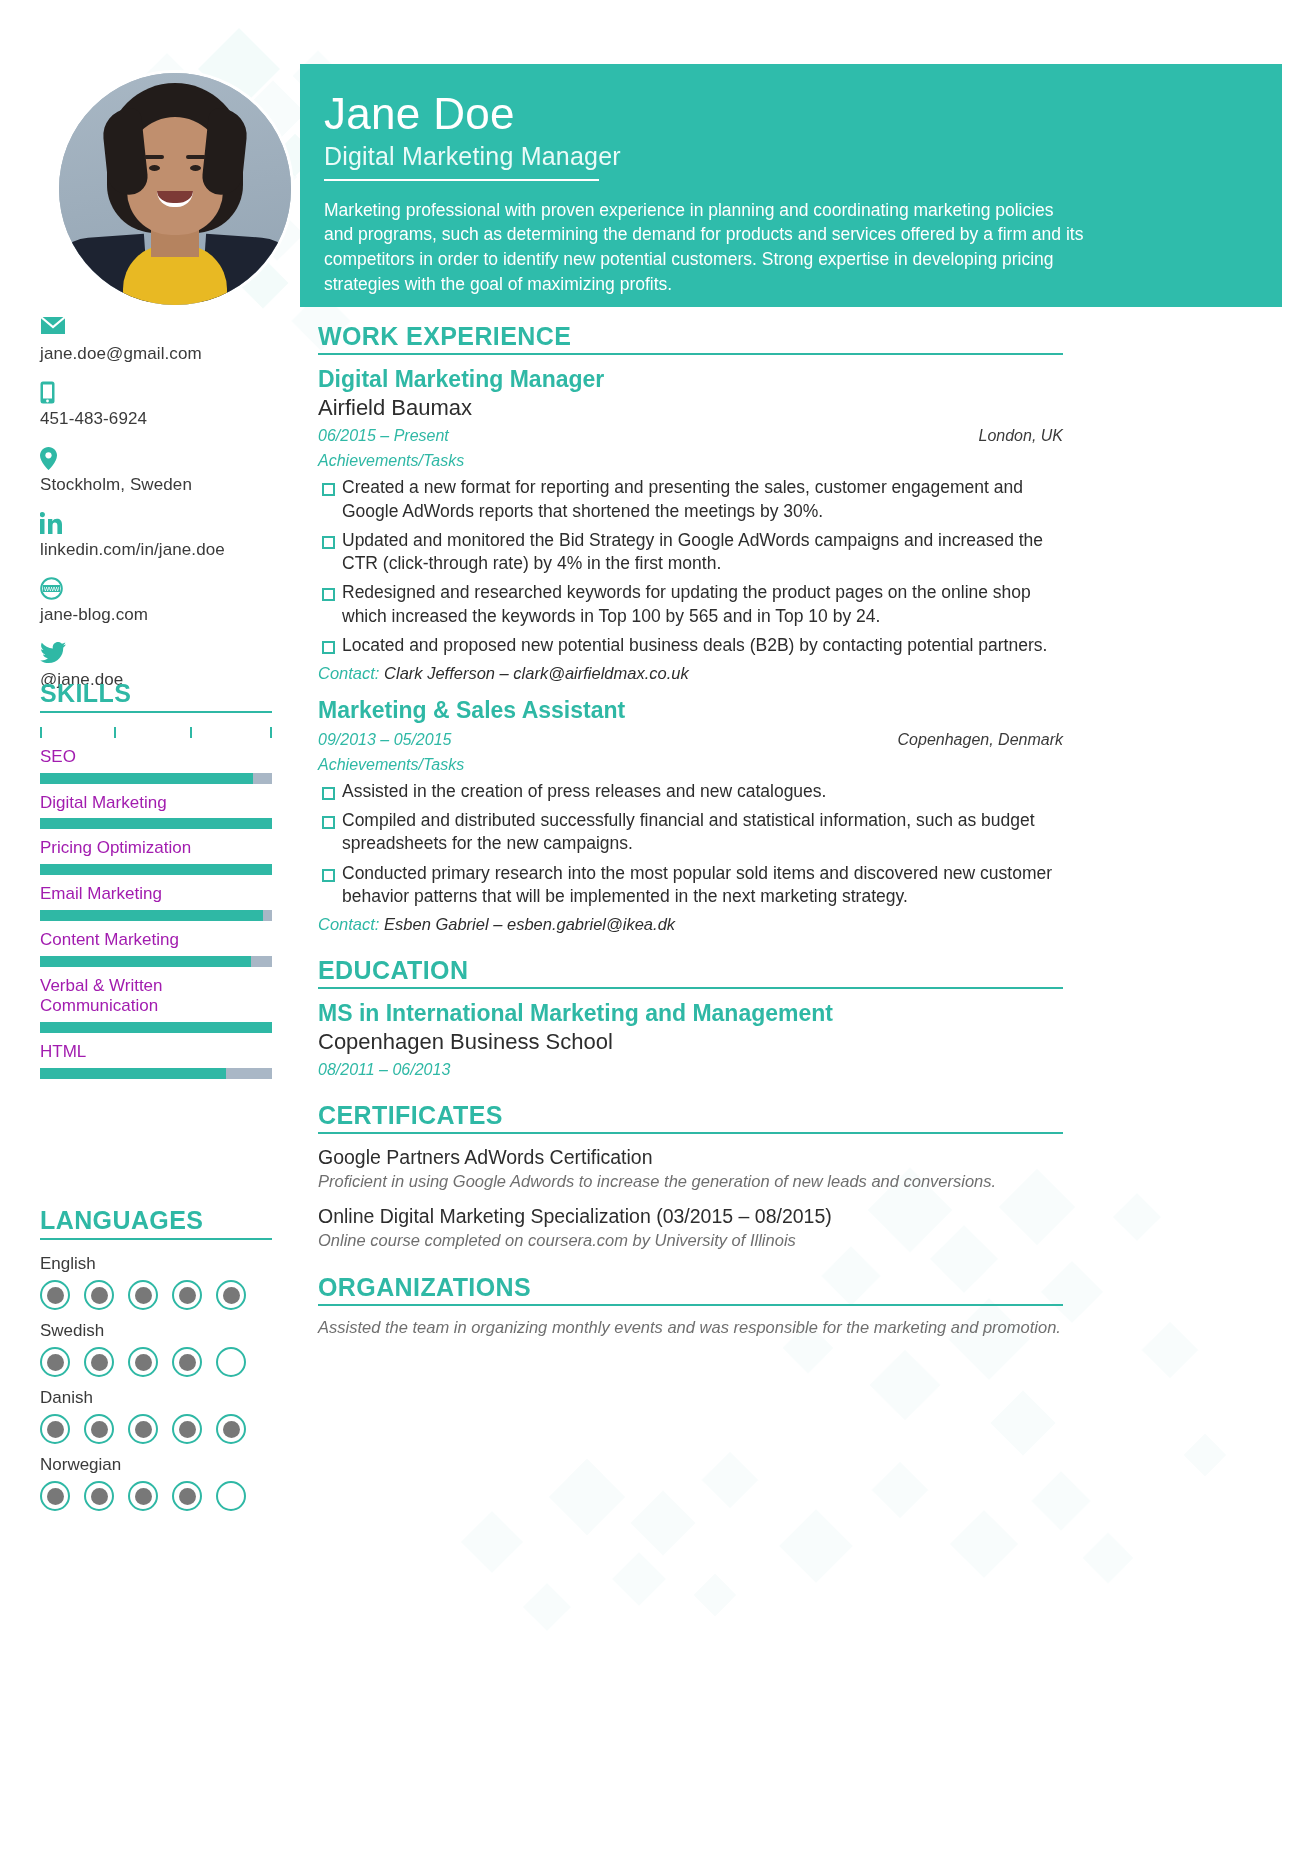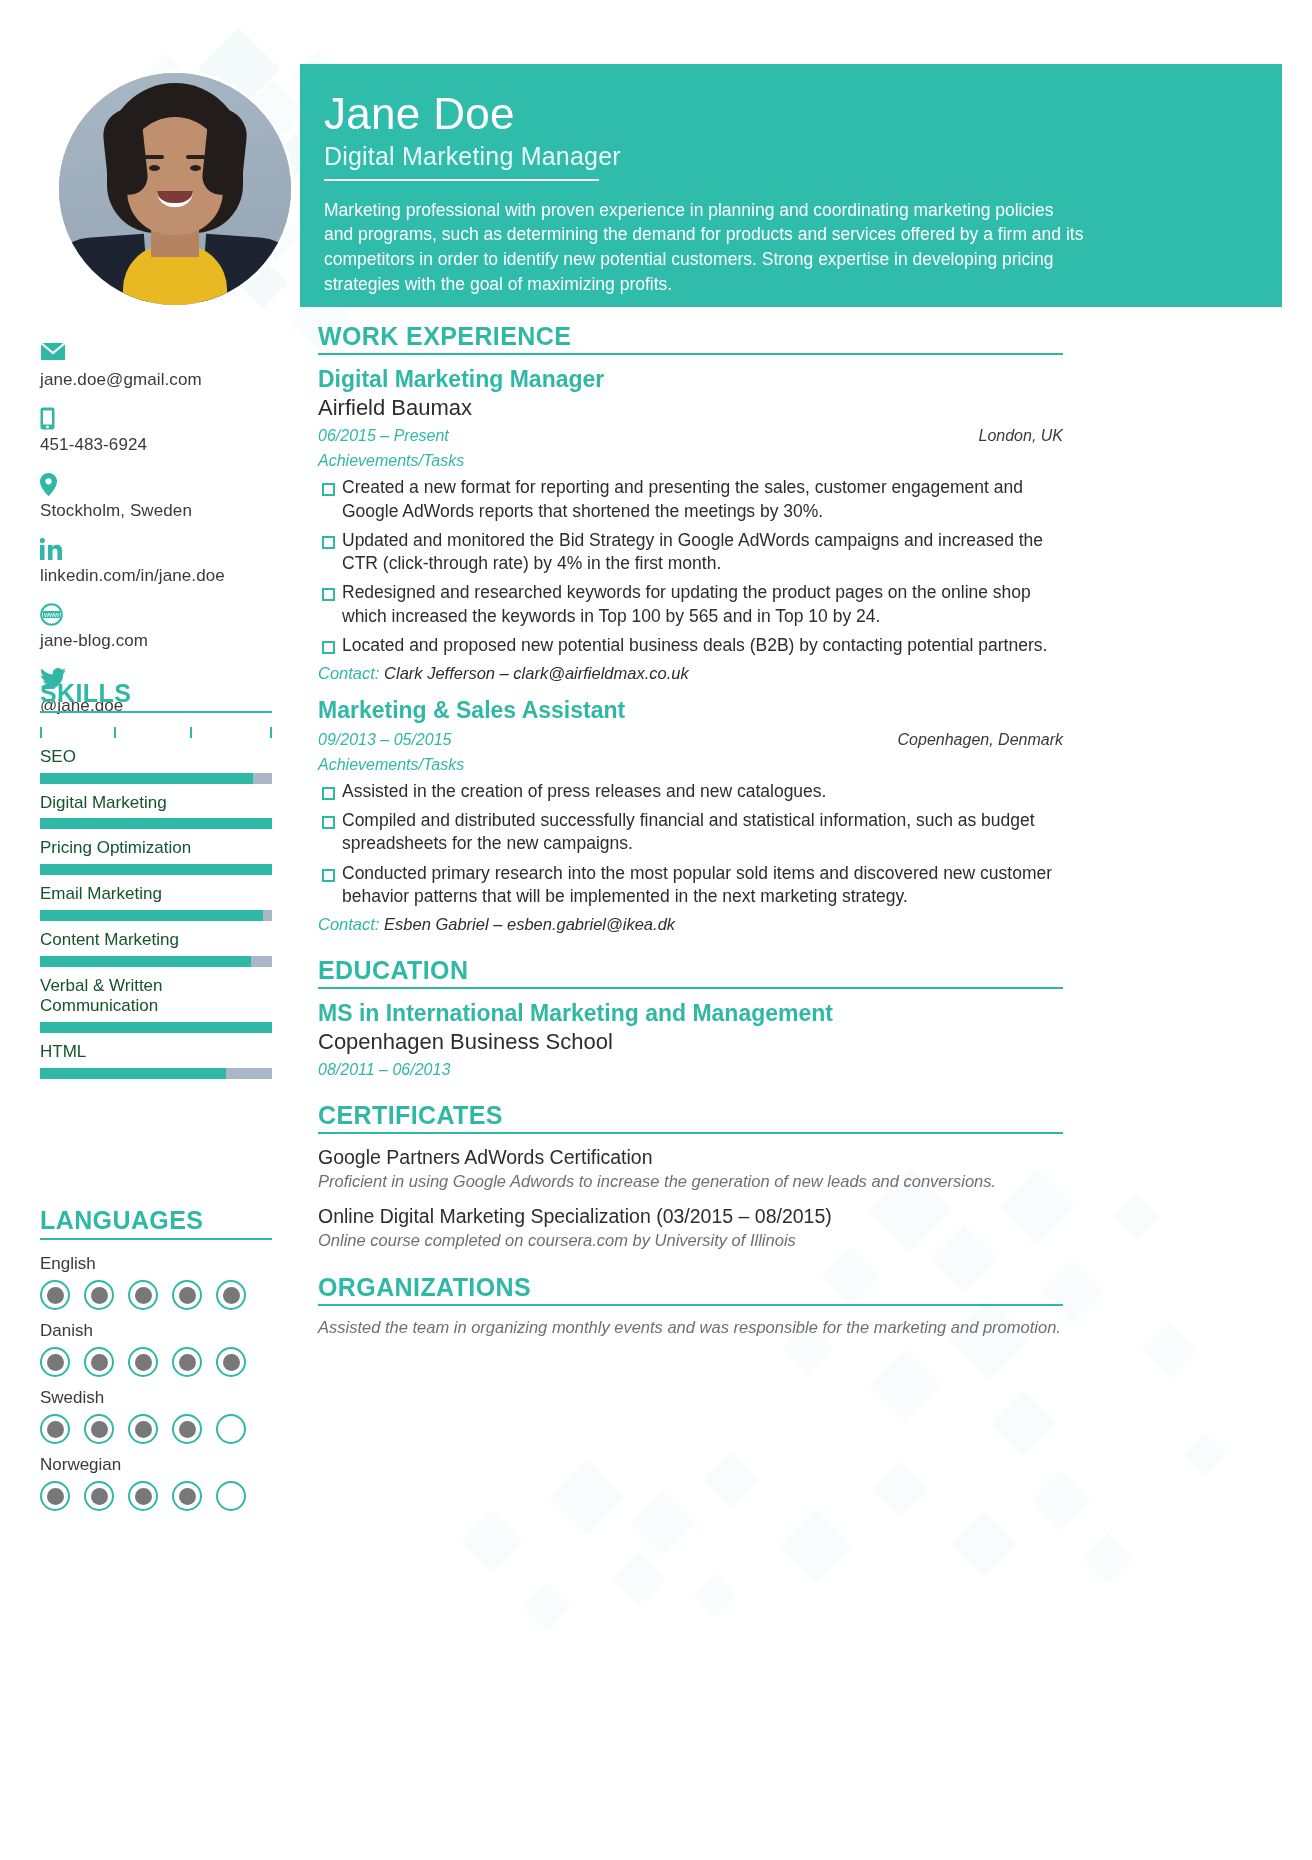--- a/index.html
+++ b/index.html
@@ -48,35 +48,35 @@
   .ph-smile { position:absolute; left:50%; margin-left:-18px; top:118px; width:36px; height:16px;
               border-bottom:4px solid #ffffff; border-radius:0 0 22px 22px; background:#7d3a36; }
   .ph-neck { position:absolute; left:50%; margin-left:-24px; top:150px; width:48px; height:34px; background:#b5835f; }
   .ph-shirt { position:absolute; left:50%; margin-left:-52px; top:172px; width:104px; height:80px;
               background:#e8b923; border-radius:44px 44px 0 0; }
   .ph-jacket-l { position:absolute; left:50%; margin-left:-124px; top:164px; width:96px; height:86px;
               background:#1d2331; border-radius:40px 0 0 0; transform:rotate(-4deg); }
   .ph-jacket-r { position:absolute; left:50%; margin-left:28px; top:164px; width:96px; height:86px;
               background:#1d2331; border-radius:0 40px 0 0; transform:rotate(4deg); }
 
-  .contact-list { position:absolute; left:40px; top:308px; width:270px; }
+  .contact-list { position:absolute; left:40px; top:282px; width:270px; }
   .contact-item { margin-bottom:17px; }
   .c-icon { display:block; height:22px; color:#2fb8a5; margin-bottom:5px; }
   .c-icon svg { display:block; }
   .c-text { font-size:17px; color:#3a3a3a; letter-spacing:.1px; line-height:1.25; }
 
   .side-h {
     font-size:25px; font-weight:bold; color:#2fb8a5; letter-spacing:.4px;
     padding-bottom:3px; border-bottom:2px solid #2fb8a5; margin-bottom:14px;
   }
   .skills-block { position:absolute; left:40px; top:645px; width:232px; }
   .ticks { position:relative; height:11px; margin-bottom:9px; }
   .ticks i { position:absolute; top:0; width:2px; height:11px; background:#2fb8a5; }
   .skill { margin-bottom:9px; }
-  .skill-name { font-size:17px; color:#14532d; line-height:1.22; margin-bottom:5px; }
+  .skill-name { font-size:17px; color:#a21caf; line-height:1.22; margin-bottom:5px; }
   .bar { position:relative; width:232px; height:11px; background:#a9b7c6; }
   .bar > span { position:absolute; left:0; top:0; height:11px; background:#2fb8a5; }
 
   .lang-block { position:absolute; left:40px; top:1172px; width:232px; }
   .lang { margin-bottom:11px; }
   .lang-name { font-size:17px; color:#3a3a3a; margin-bottom:6px; }
   .dots { display:flex; gap:14px; }
   .dot { width:30px; height:30px; border-radius:50%; border:2.5px solid #2fb8a5; background:#ffffff;
          display:flex; align-items:center; justify-content:center; }
   .dot.on::after { content:""; width:17px; height:17px; border-radius:50%; background:#787878; display:block; }
@@ -322,37 +322,37 @@
             <div class="lang-name">English</div>
             <div class="dots">
               <span class="dot on"></span>
               <span class="dot on"></span>
               <span class="dot on"></span>
               <span class="dot on"></span>
               <span class="dot on"></span>
             </div>
           </div>
           <div class="lang">
+            <div class="lang-name">Swedish</div>
+            <div class="dots">
+              <span class="dot on"></span>
+              <span class="dot on"></span>
+              <span class="dot on"></span>
+              <span class="dot on"></span>
+              <span class="dot "></span>
+            </div>
+          </div>
+          <div class="lang">
             <div class="lang-name">Danish</div>
             <div class="dots">
               <span class="dot on"></span>
               <span class="dot on"></span>
               <span class="dot on"></span>
               <span class="dot on"></span>
               <span class="dot on"></span>
-            </div>
-          </div>
-          <div class="lang">
-            <div class="lang-name">Swedish</div>
-            <div class="dots">
-              <span class="dot on"></span>
-              <span class="dot on"></span>
-              <span class="dot on"></span>
-              <span class="dot on"></span>
-              <span class="dot "></span>
             </div>
           </div>
           <div class="lang">
             <div class="lang-name">Norwegian</div>
             <div class="dots">
               <span class="dot on"></span>
               <span class="dot on"></span>
               <span class="dot on"></span>
               <span class="dot on"></span>
               <span class="dot "></span>

